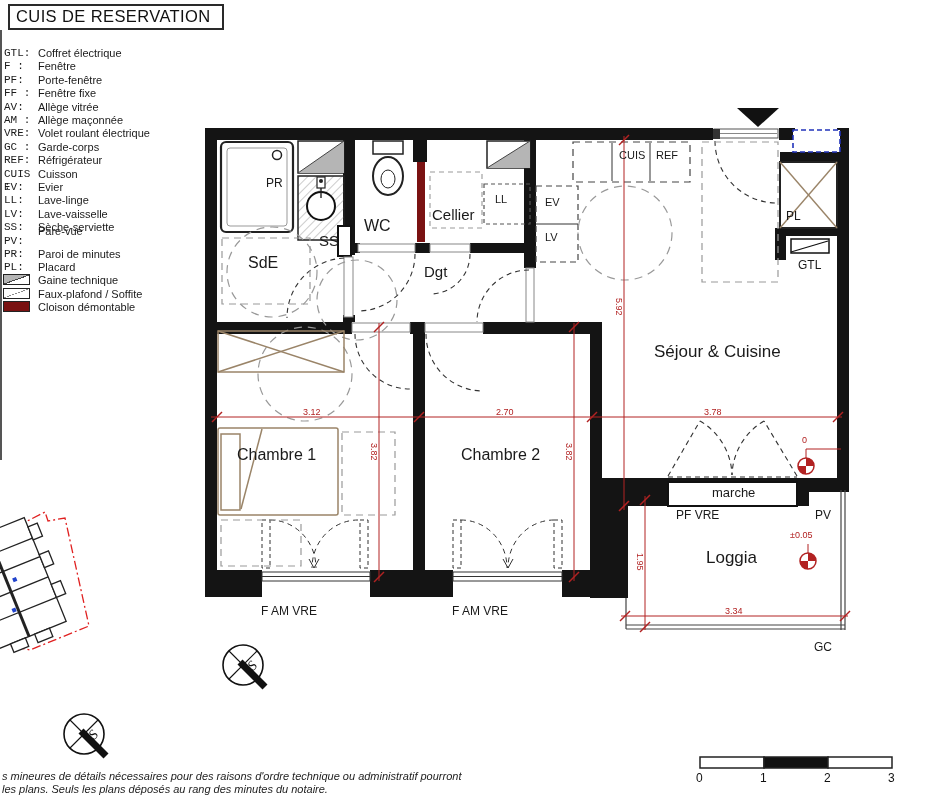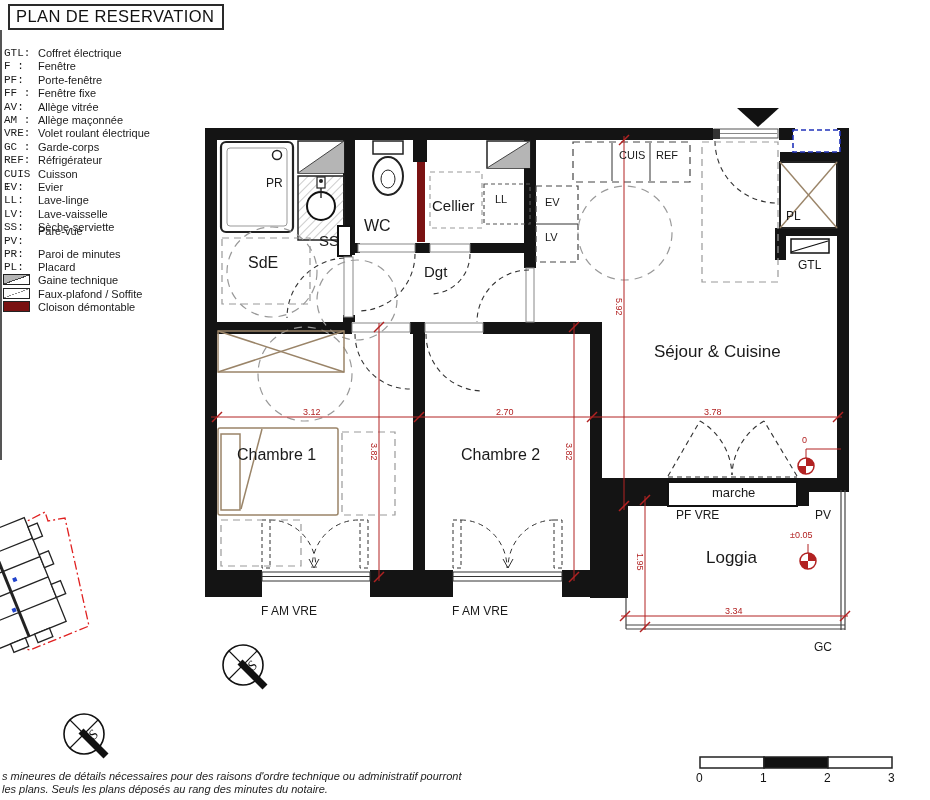--- a/index.html
+++ b/index.html
@@ -281,21 +281,21 @@
     </g>
   </g>
 
   <g>
     <rect x="700" y="757" width="64" height="11" fill="#fff" stroke="#222" stroke-width="1.5"></rect>
     <rect x="764" y="757" width="64" height="11" fill="#111" stroke="#222" stroke-width="1.5"></rect>
     <rect x="828" y="757" width="64" height="11" fill="#fff" stroke="#222" stroke-width="1.5"></rect>
   </g>
 </svg>
 
-<div class="title-box">PLAN DE RESERVATION</div>
+<div class="title-box">CUIS DE RESERVATION</div>
 
 <div class="abbr" style="top:47px">GTL:</div>
 <div class="ldef" style="top:47px">Coffret électrique</div>
 <div class="abbr" style="top:60px">F :</div>
 <div class="ldef" style="top:60px">Fenêtre</div>
 <div class="abbr" style="top:74px">PF:</div>
 <div class="ldef" style="top:74px">Porte-fenêtre</div>
 <div class="abbr" style="top:87px">FF :</div>
 <div class="ldef" style="top:87px">Fenêtre fixe</div>
 <div class="abbr" style="top:101px">AV:</div>
@@ -327,21 +327,21 @@
 
 <div class="sw sw-gaine" style="top:274px"></div>
 <div class="ldef" style="top:274px">Gaine technique</div>
 <div class="sw sw-soffite" style="top:288px"></div>
 <div class="ldef" style="top:288px">Faux-plafond / Soffite</div>
 <div class="sw sw-cloison" style="top:301px"></div>
 <div class="ldef" style="top:301px">Cloison démontable</div>
 
 <div class="lbl" style="left:248px;top:255px;font-size:16px">SdE</div>
 <div class="lbl" style="left:364px;top:218px;font-size:16px">WC</div>
-<div class="lbl" style="left:432px;top:198px;font-size:15px">Cellier</div>
+<div class="lbl" style="left:432px;top:207px;font-size:15px">Cellier</div>
 <div class="lbl" style="left:424px;top:264px;font-size:15px">Dgt</div>
 <div class="lbl" style="left:654px;top:343px;font-size:17px">Séjour &amp; Cuisine</div>
 <div class="lbl" style="left:237px;top:447px;font-size:16px">Chambre 1</div>
 <div class="lbl" style="left:461px;top:447px;font-size:16px">Chambre 2</div>
 <div class="lbl" style="left:706px;top:549px;font-size:17px">Loggia</div>
 
 <div class="lbl" style="left:266px;top:177px;font-size:12px">PR</div>
 <div class="lbl" style="left:319px;top:233px;font-size:15px">SS</div>
 <div class="lbl" style="left:495px;top:194px;font-size:11px">LL</div>
 <div class="lbl" style="left:545px;top:197px;font-size:11px">EV</div>

